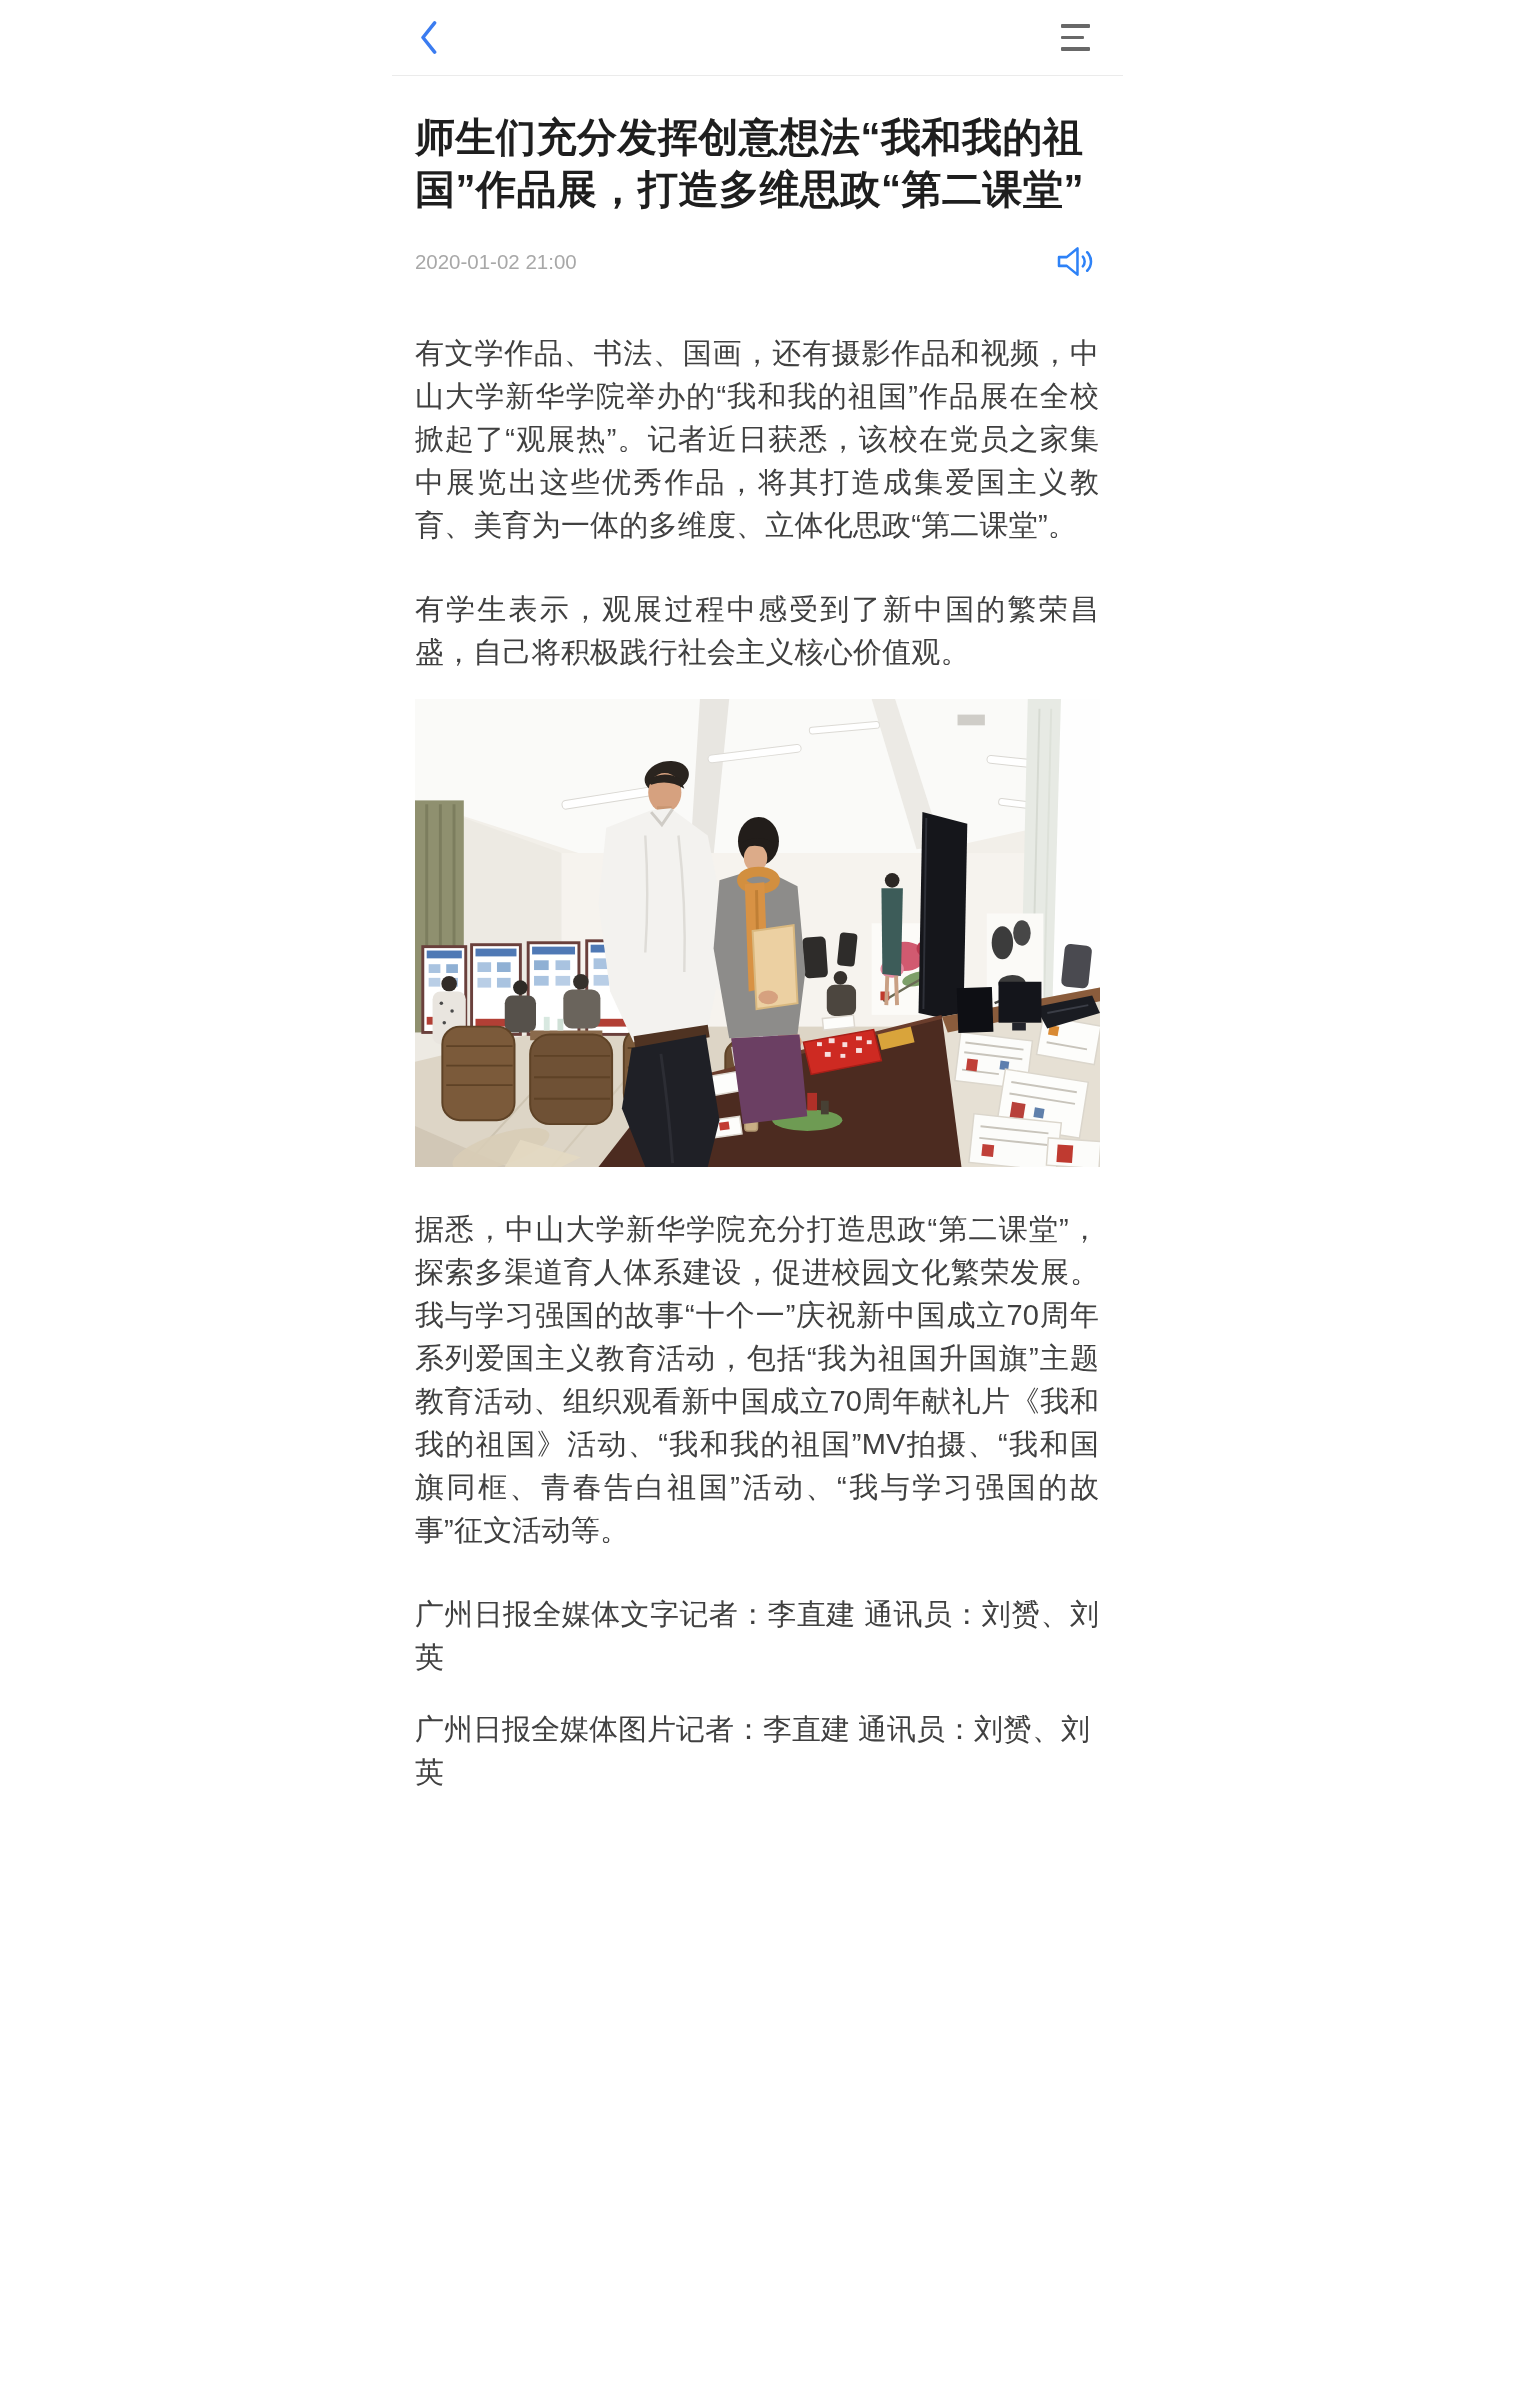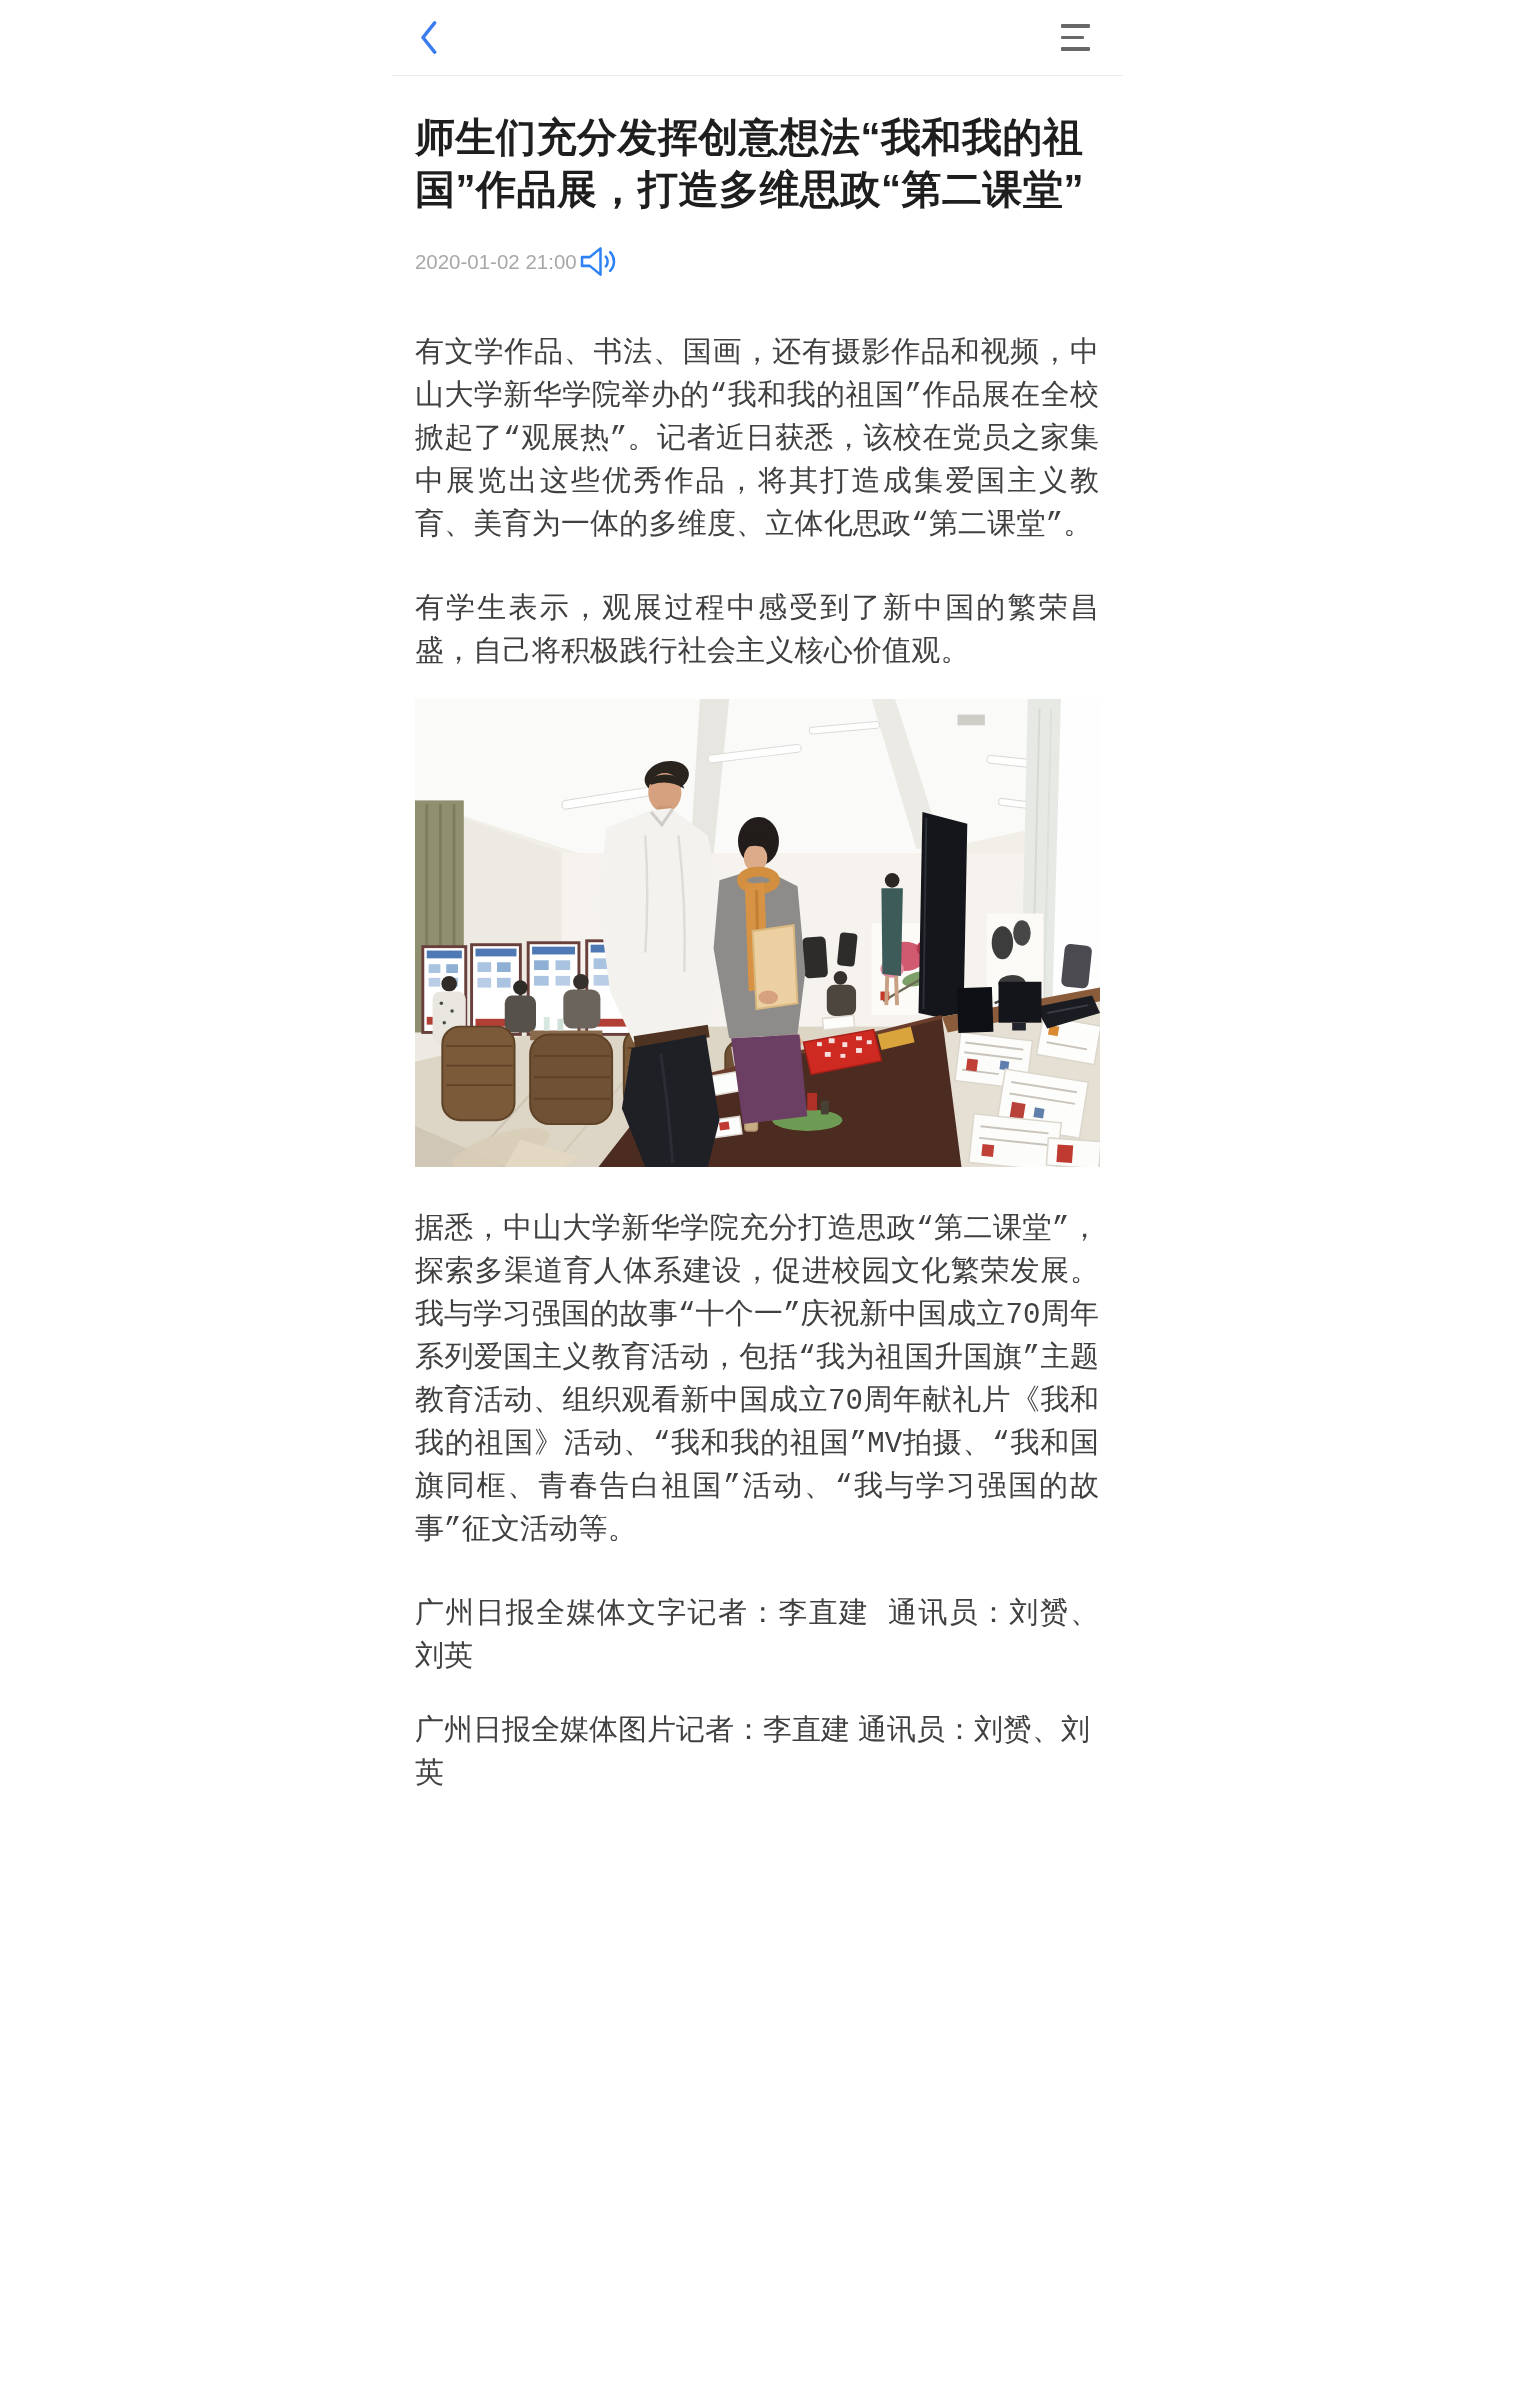--- a/index.html
+++ b/index.html
@@ -9,24 +9,24 @@
   .top-nav{height:75px;display:flex;align-items:center;justify-content:space-between;padding:0 31px 0 25px;border-bottom:1px solid #ebebeb;}
   .back-btn{background:none;border:none;padding:3.9px;cursor:pointer;display:flex;align-items:center;}
   .menu-btn{background:none;border:none;padding:2px;cursor:pointer;display:flex;flex-direction:column;gap:7.8px;align-items:flex-start;}
   .menu-bar{height:3.9px;background:#686868;border-radius:1px;}
   .menu-bar.b1{width:29px;}
   .menu-bar.b2{width:23.4px;}
   .menu-bar.b3{width:29px;}
   
   .article{padding:0 23.4px;}
   .title{margin:35px 0 0;font-size:40px;line-height:1.3;font-weight:700;color:#1e1e1e;letter-spacing:0.5px;}
-  .meta{margin-top:29px;display:flex;align-items:center;}
+  .meta{margin-top:29px;display:flex;align-items:center;justify-content:space-between;}
   .date{font-size:20.5px;color:#a8a8a8;}
   .audio-btn{background:none;border:none;padding:0;cursor:pointer;display:flex;align-items:center;}
-  .article p.body{margin:41px 0 0;font-size:29px;line-height:43px;color:#404040;text-align:justify;letter-spacing:0.2px;font-family:Liberation Mono, monospace;}
+  .article p.body{margin:41px 0 0;font-size:29px;line-height:43px;color:#404040;text-align:justify;letter-spacing:0.2px;}
   .article p.body.first{margin-top:53px;}
   .article p.credit{margin:29px 0 0;font-size:29px;line-height:43px;color:#404040;}
   figure.photo{margin:25px 0 0;padding:0;width:685px;height:468px;overflow:hidden;cursor:pointer;}
   figure.photo svg{display:block;width:685px;height:468px;}
 </style>
 </head>
 <body>
 
 <div class="app">
 

